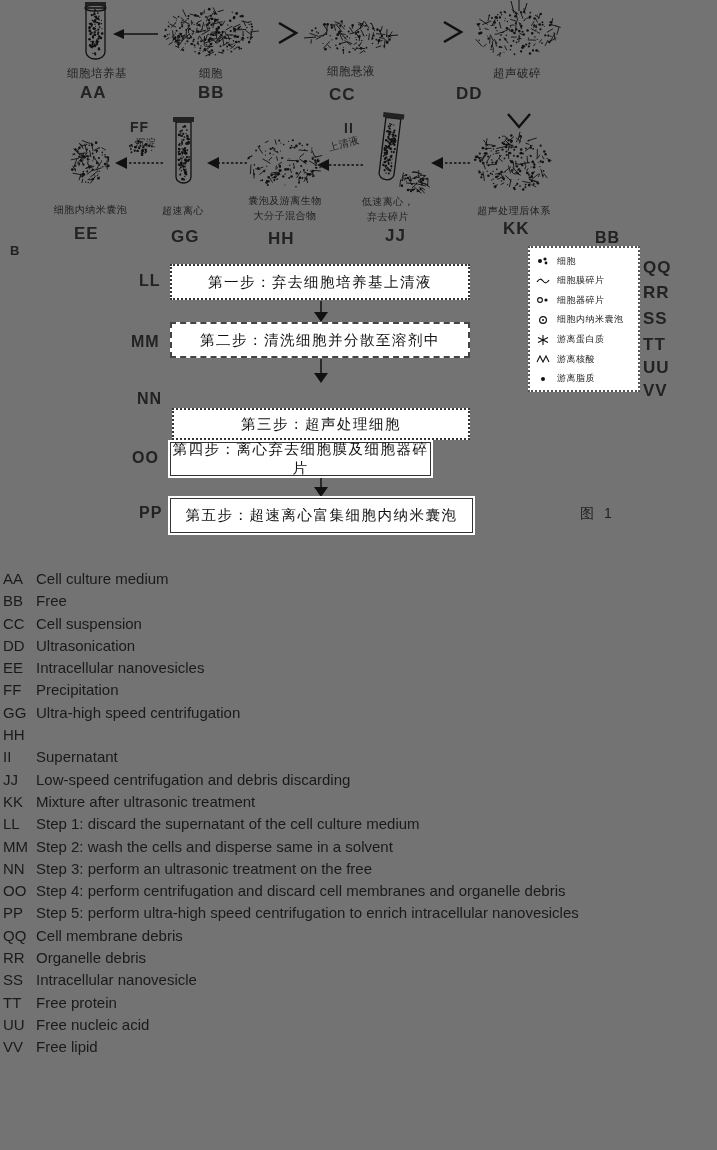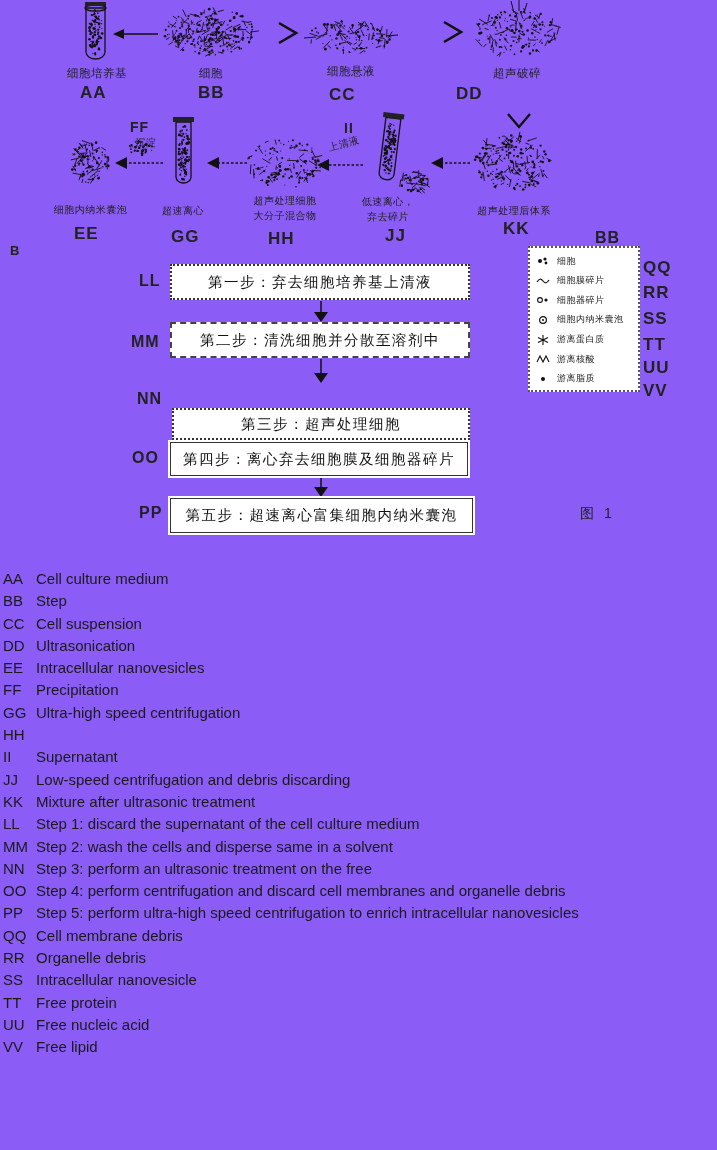--- a/index.html
+++ b/index.html
@@ -1,17 +1,17 @@
 <!DOCTYPE html>
 <html><head>
 <meta charset="utf-8">
 <style>
   * { box-sizing: border-box; margin: 0; padding: 0; }
   body { background: #fff; font-family: "Liberation Sans", "DejaVu Sans", sans-serif; }
-  .page { position: relative; width: 717px; height: 1150px; background: #8b5cf6; color: #1a1a1a; overflow: hidden; padding-left: 16px; }
+  .page { position: relative; width: 717px; height: 1150px; background: #737373; color: #1a1a1a; overflow: hidden; padding-left: 16px; }
   .art { position: absolute; left: 0; top: 0; }
 
   
   .cap { position: absolute; font-size: 11.5px; color: #222; text-align: center; letter-spacing: 0.5px; white-space: nowrap; }
   .cap.sm { font-size: 10px; }
   
   .ltr { position: absolute; font-size: 17px; font-weight: bold; color: #222; letter-spacing: 1px; white-space: nowrap; }
   .ltr.sm { font-size: 14px; }
 
   
@@ -1576,21 +1576,21 @@
 
   <div class="cap sm" style="left:43px;top:203px;width:95px">细胞内纳米囊泡</div>
   <div class="ltr" style="left:74px;top:224px">EE</div>
 
   <div class="ltr sm" style="left:130px;top:119px">FF</div>
   <div class="cap sm" style="left:133px;top:136px;width:26px">沉淀</div>
 
   <div class="cap sm" style="left:148px;top:204px;width:70px">超速离心</div>
   <div class="ltr" style="left:171px;top:227px">GG</div>
 
-  <div class="cap sm" style="left:240px;top:194px;width:90px">超声处理细胞</div>
+  <div class="cap sm" style="left:240px;top:194px;width:90px">囊泡及游离生物</div>
   <div class="cap sm" style="left:240px;top:209px;width:90px">大分子混合物</div>
   <div class="ltr" style="left:268px;top:229px">HH</div>
 
   <div class="ltr sm" style="left:344px;top:120px">II</div>
   <div class="cap sm" style="left:324px;top:137px;width:40px;transform:rotate(-15deg)">上清液</div>
 
   <div class="cap sm" style="left:352px;top:195px;width:72px">低速离心，</div>
   <div class="cap sm" style="left:352px;top:210px;width:72px">弃去碎片</div>
   <div class="ltr" style="left:385px;top:226px">JJ</div>
 
@@ -1608,21 +1608,21 @@
   <div class="fc-box b-dash" style="left:170px;top:322px;width:300px;height:36px">
     <span>第二步：清洗细胞并分散至溶剂中</span>
   </div>
 
   <div class="fc-letter" style="left:137px;top:390px">NN</div>
   <div class="fc-box b-dot" style="left:172px;top:408px;width:298px;height:32px">
     <span>第三步：超声处理细胞</span>
   </div>
 
   <div class="fc-letter" style="left:132px;top:449px">OO</div>
-  <div class="fc-box b-solid" style="left:170px;top:442px;width:298px;height:34px">
+  <div class="fc-box b-solid" style="left:170px;top:442px;width:261px;height:34px">
     <span>第四步：离心弃去细胞膜及细胞器碎片</span>
   </div>
 
   <div class="fc-letter" style="left:139px;top:504px">PP</div>
   <div class="fc-box b-solid" style="left:170px;top:498px;width:303px;height:35px">
     <span>第五步：超速离心富集细胞内纳米囊泡</span>
   </div>
 
   <div class="key-title">BB</div>
   <div class="key-box">
@@ -1682,21 +1682,21 @@
 
   <div class="fig-caption" style="left:580px;top:505px">图 1</div>
 
   <div class="legend">
     <div class="legend-row">
         <span class="legend-key">AA</span>
         <span class="legend-text">Cell culture medium</span>
       </div>
     <div class="legend-row">
         <span class="legend-key">BB</span>
-        <span class="legend-text">Step</span>
+        <span class="legend-text">Free</span>
       </div>
     <div class="legend-row">
         <span class="legend-key">CC</span>
         <span class="legend-text">Cell suspension</span>
       </div>
     <div class="legend-row">
         <span class="legend-key">DD</span>
         <span class="legend-text">Ultrasonication</span>
       </div>
     <div class="legend-row">

